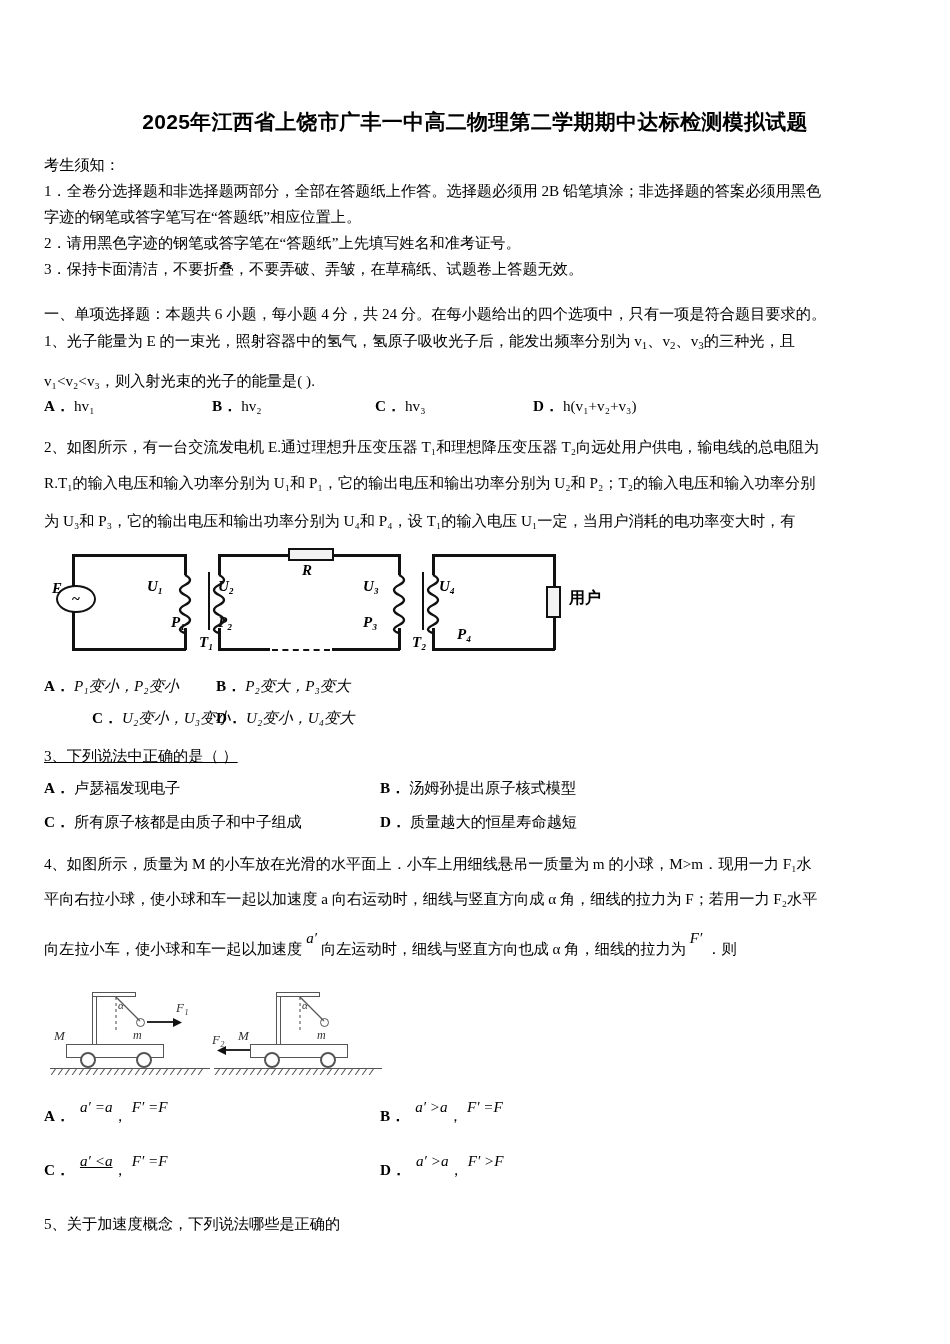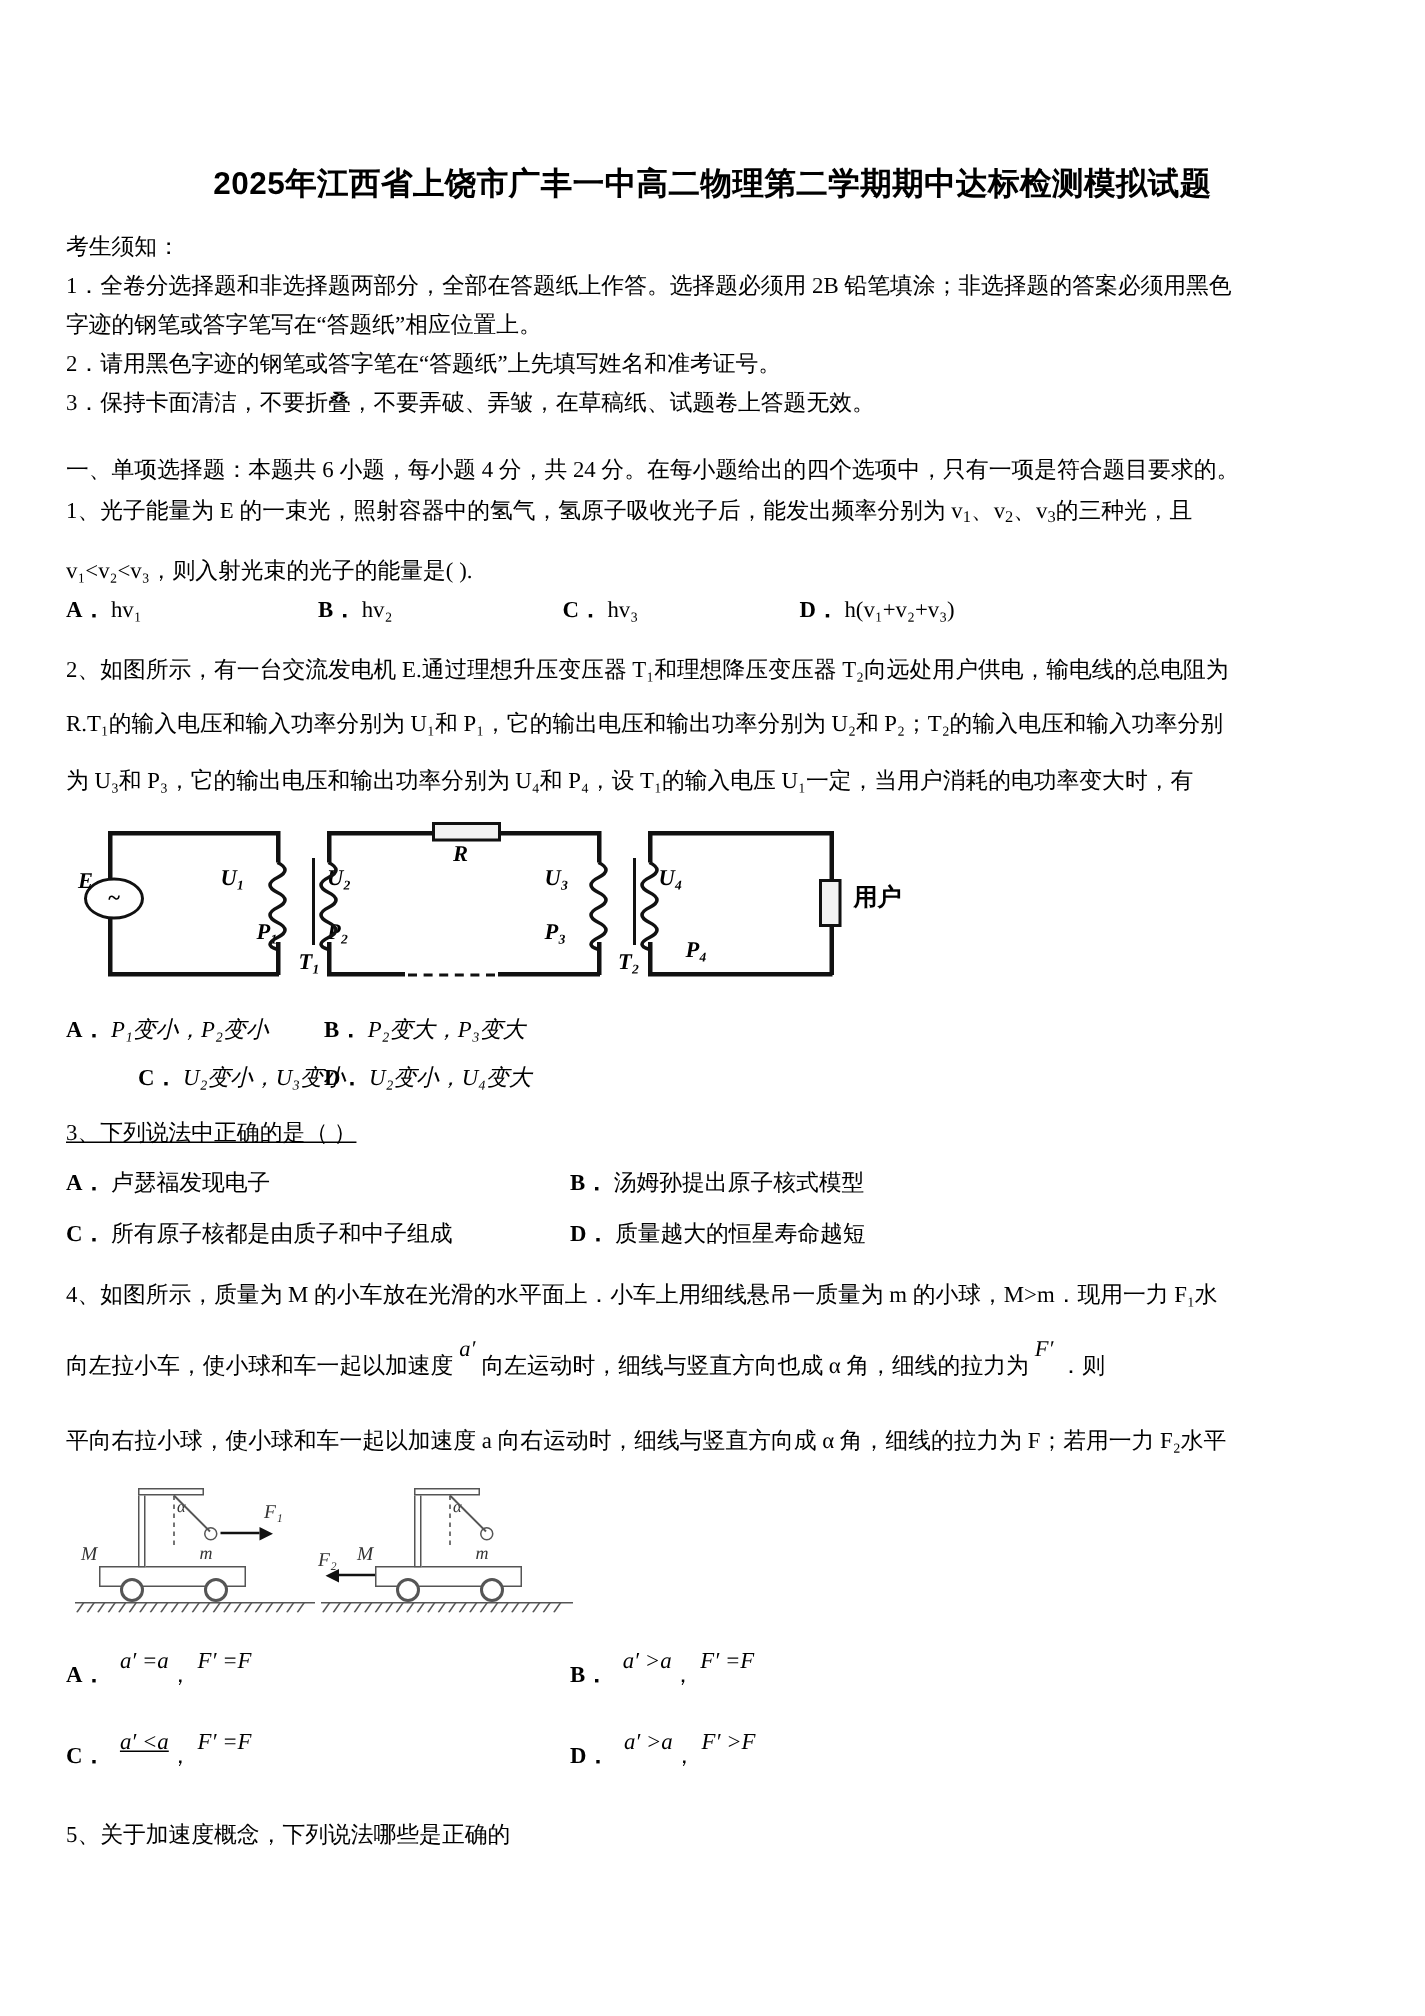--- a/index.html
+++ b/index.html
@@ -198,24 +198,24 @@
     <div class="o" style="left:0px;"><b>A．</b> <span>卢瑟福发现电子</span></div>
     <div class="o" style="left:336px;"><b>B．</b> <span>汤姆孙提出原子核式模型</span></div>
   </div>
   <div class="opts" style="top:812px; height:24px;">
     <div class="o" style="left:0px;"><b>C．</b> <span>所有原子核都是由质子和中子组成</span></div>
     <div class="o" style="left:336px;"><b>D．</b> <span>质量越大的恒星寿命越短</span></div>
   </div>
 
   <div class="block" style="top:848px;">
     <div class="ln" style="line-height:32px;">4、如图所示，质量为 M 的小车放在光滑的水平面上．小车上用细线悬吊一质量为 m 的小球，M&gt;m．现用一力 F₁水</div>
+    <div class="ln" style="line-height:38px;">平向右拉小球，使小球和车一起以加速度 a 向右运动时，细线与竖直方向成 α 角，细线的拉力为 F；若用一力 F₂水平</div>
     <div class="ln" style="line-height:62px;">
       <span>向左拉小车，使小球和车一起以加速度</span><i class="v" style="position:relative; top:-11px; font-size:15px; padding:0 4px;">a′</i><span>向左运动时，细线与竖直方向也成 α 角，细线的拉力为</span><i class="v" style="position:relative; top:-11px; font-size:15px; padding:0 4px;">F′</i><span>．则</span>
     </div>
-    <div class="ln" style="line-height:38px;">平向右拉小球，使小球和车一起以加速度 a 向右运动时，细线与竖直方向成 α 角，细线的拉力为 F；若用一力 F₂水平</div>
   </div>
 
   <div class="carts">
 
     <div class="cart" style="left:0px;">
       <div class="body" style="left:16px; top:56px; width:98px; height:14px;"></div>
       <div class="wheel" style="left:30px; top:64px; width:16px; height:16px;"></div>
       <div class="wheel" style="left:86px; top:64px; width:16px; height:16px;"></div>
       <div class="post" style="left:42px; top:5px; width:5px; height:52px;"></div>
       <div class="post" style="left:42px; top:4px; width:44px; height:5px;"></div>

